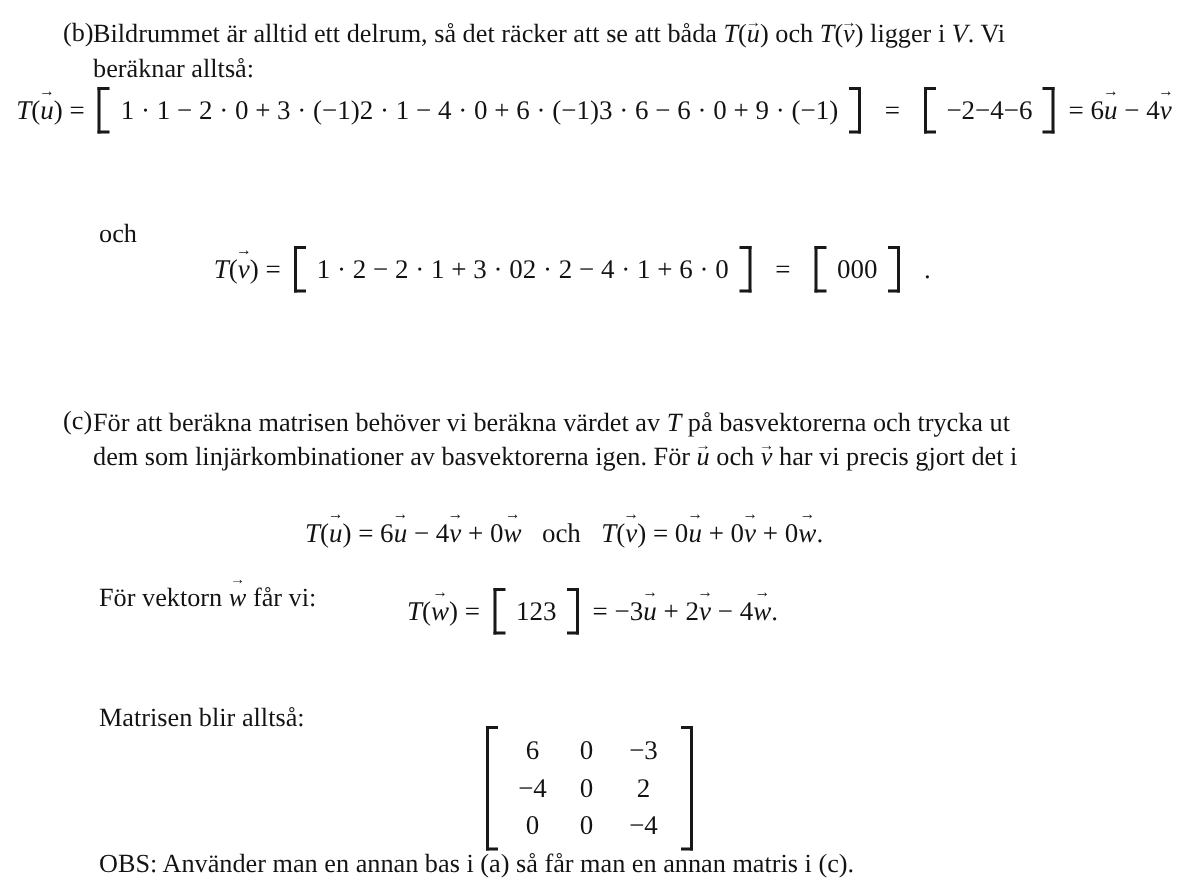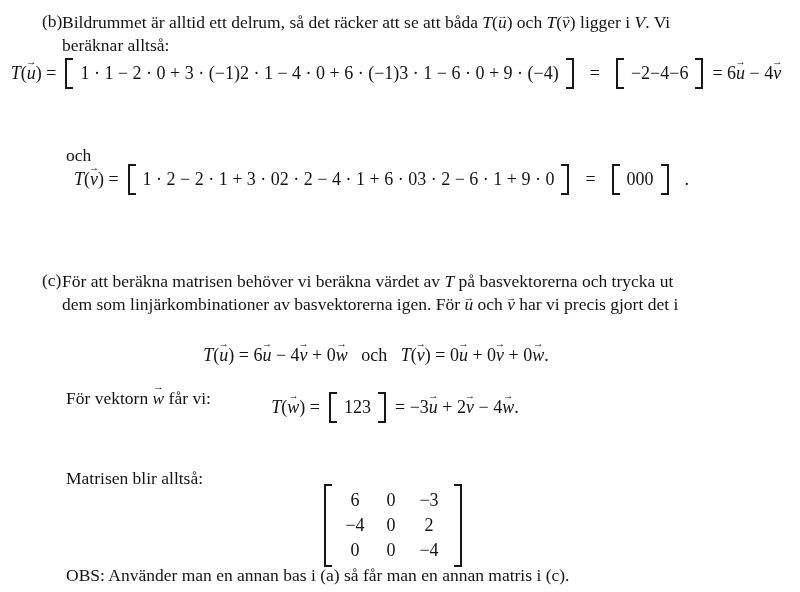--- a/index.html
+++ b/index.html
@@ -58,21 +58,21 @@
   </div>
 
   <div class="eqblock" style="top:58px; left:0; width:792px;">
     <span class="eq">
       <span class="mseg"><span class="it">T</span><span>(</span><span class="vec">u</span><span>) =</span></span>
       <span class="matrix">
         <span class="brak l"></span>
         <span class="mcol">
           <span class="mrow">1 · 1 − 2 · 0 + 3 · (−1)</span>
           <span class="mrow">2 · 1 − 4 · 0 + 6 · (−1)</span>
-          <span class="mrow">3 · 1 − 6 · 0 + 9 · (−4)</span>
+          <span class="mrow">3 · 6 − 6 · 0 + 9 · (−1)</span>
         </span>
         <span class="brak r"></span>
       </span>
       <span class="meq">=</span>
       <span class="matrix">
         <span class="brak l"></span>
         <span class="mcol ctr">
           <span class="mrow">−2</span>
           <span class="mrow">−4</span>
           <span class="mrow">−6</span>
@@ -86,21 +86,20 @@
   <div class="prose" style="top:145px">och</div>
 
   <div class="eqblock" style="top:164px; left:0; width:770px;">
     <span class="eq">
       <span class="mseg"><span class="it">T</span><span>(</span><span class="vec">v</span><span>) =</span></span>
       <span class="matrix">
         <span class="brak l"></span>
         <span class="mcol">
           <span class="mrow">1 · 2 − 2 · 1 + 3 · 0</span>
           <span class="mrow">2 · 2 − 4 · 1 + 6 · 0</span>
-          <span class="mrow">3 · 2 − 6 · 1 + 9 · 0</span>
         </span>
         <span class="brak r"></span>
       </span>
       <span class="meq">=</span>
       <span class="matrix">
         <span class="brak l"></span>
         <span class="mcol ctr">
           <span class="mrow">0</span>
           <span class="mrow">0</span>
           <span class="mrow">0</span>

